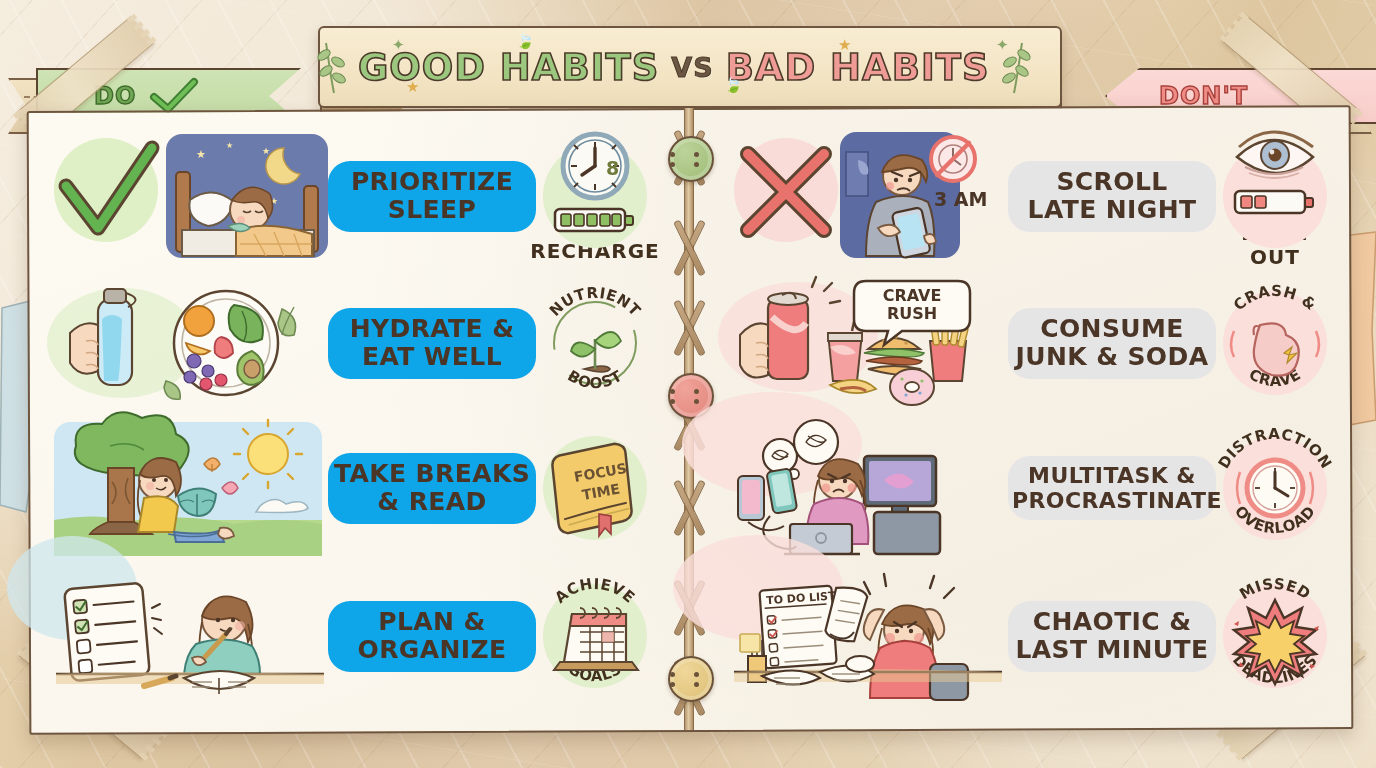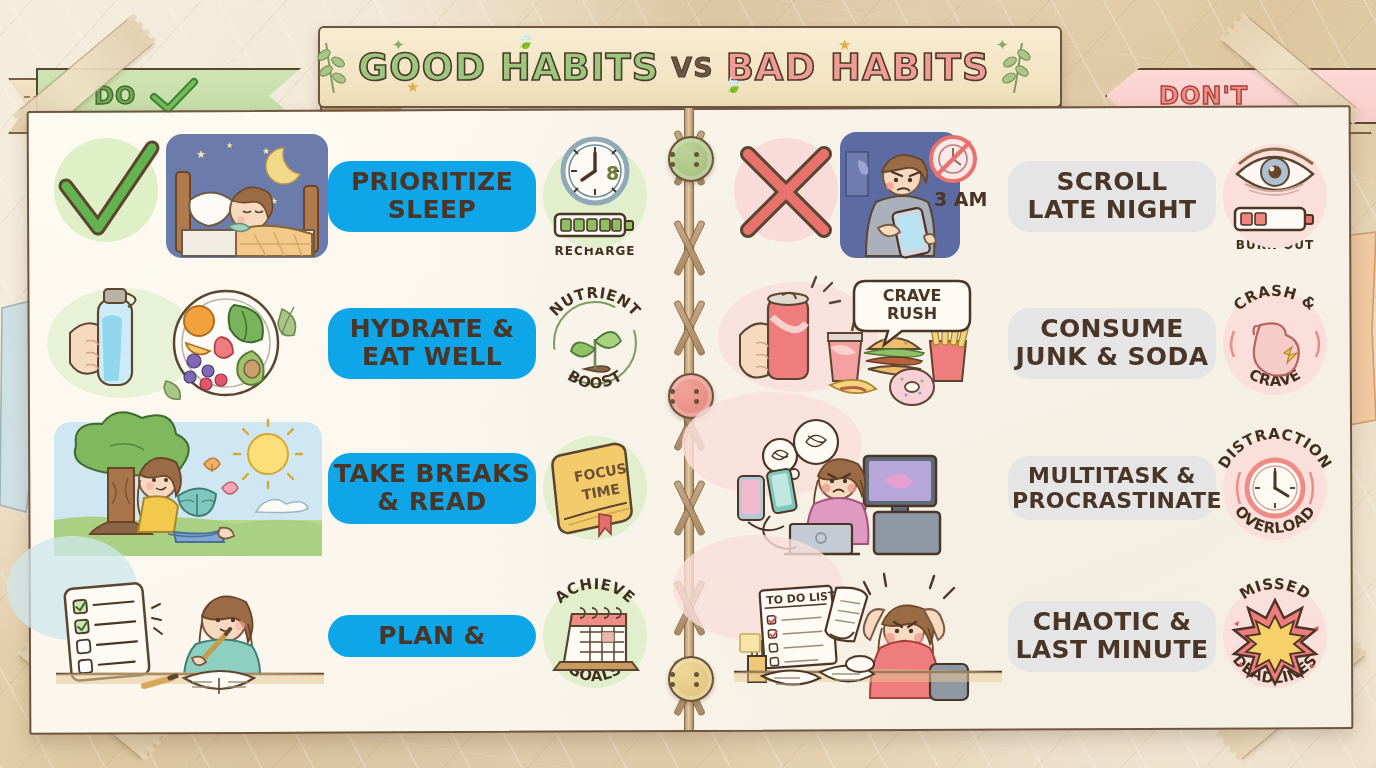--- a/index.html
+++ b/index.html
@@ -162,22 +162,22 @@
     font-weight:bold;font-size:25px;line-height:1.14;
     color:#4a3526;letter-spacing:.4px;
     padding:7px 4px;border-radius:22px;
   }
   .label.good{background:#0ea5e9;}
   .label.bad{background:#e5e5e5;}
   .badge{width:118px;flex:none;position:relative;height:132px;
          display:flex;flex-direction:column;align-items:center;justify-content:center;}
   .badge-cap{
     font-family:"DejaVu Sans", sans-serif;
-    font-weight:bold;font-size:12px;color:#42301f;letter-spacing:1px;
-    margin-top:4px;
+    font-weight:bold;font-size:20px;color:#42301f;letter-spacing:1px;
+    margin-top:4px;text-align:center;
   }
   .blob{
     position:absolute;left:50%;top:50%;transform:translate(-50%,-50%);
     width:104px;height:104px;border-radius:50%;
   }
   .blob.g{background:#e1efcc;} .blob.p{background:#fadfdb;}
   .arc-text{position:absolute;left:0;top:0;width:118px;height:132px;}
   .arc-text text{
     font-family:"DejaVu Sans", sans-serif;font-weight:bold;font-size:15px;
     fill:#42301f;letter-spacing:.6px;
@@ -533,20 +533,21 @@
         </g>
         <path d="M148 84 l22 -24" stroke="#c89a4e" stroke-width="5" stroke-linecap="round"></path>
         <path d="M170 60 l4 -5" stroke="#5b4531" stroke-width="4" stroke-linecap="round"></path>
         <path d="M136 84 q10 -4 14 4 q-10 8 -14 -4z" fill="#f7d9c0" stroke="#7a5b42" stroke-width="1.8"></path>
         <path d="M88 112 l28 -8" stroke="#d8a85a" stroke-width="6" stroke-linecap="round"></path>
         <path d="M114 104 l6 -2" stroke="#5b4531" stroke-width="5" stroke-linecap="round"></path>
       </svg>
     </div>
     <div class="label good">
       <div>PLAN &amp;</div>
+        <div>ORGANIZE</div>
     </div>
     <div class="badge">
       <div class="blob g"></div>
       <svg class="arc-text" viewBox="0 0 118 132">
         <path id="arcTop2" d="M12 66 A47 47 0 0 1 106 66" fill="none"></path>
         <path id="arcBot2" d="M14 66 A45 45 0 0 0 104 66" fill="none"></path>
         <text><textPath href="#arcTop2" startOffset="50%" text-anchor="middle">ACHIEVE</textPath></text>
         <text><textPath href="#arcBot2" startOffset="50%" text-anchor="middle">GOALS</textPath></text>
         <path d="M24 92 h72 l6 8 h-84z" fill="#c79a5e" stroke="#5b4531" stroke-width="2"></path>
         <path d="M36 44 h54 v48 h-62z" fill="#fdfbf4" stroke="#5b4531" stroke-width="2.2"></path>

